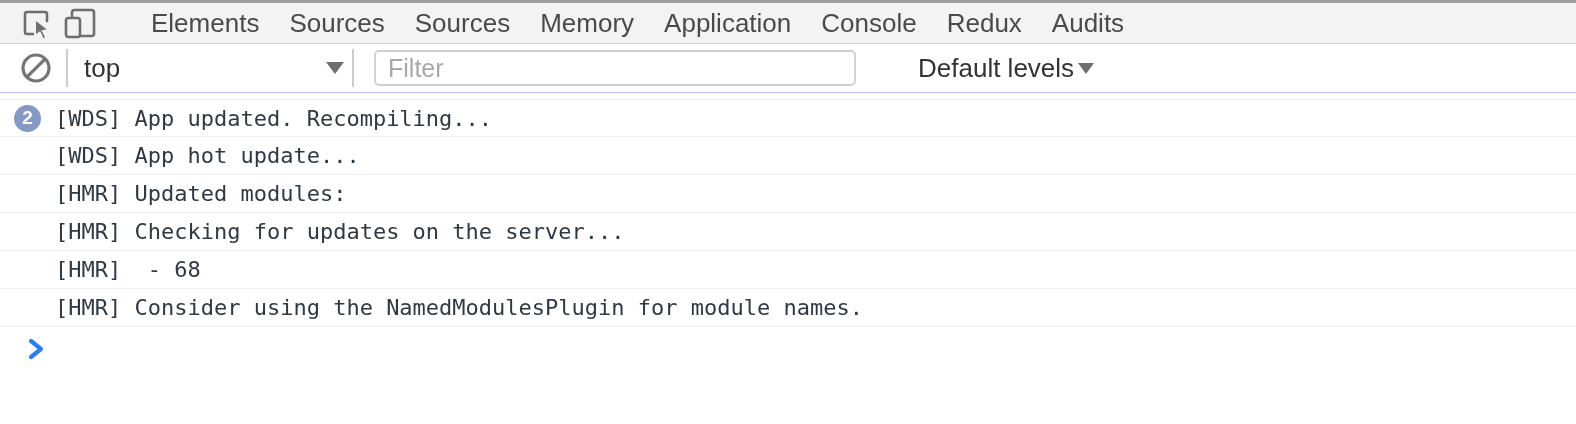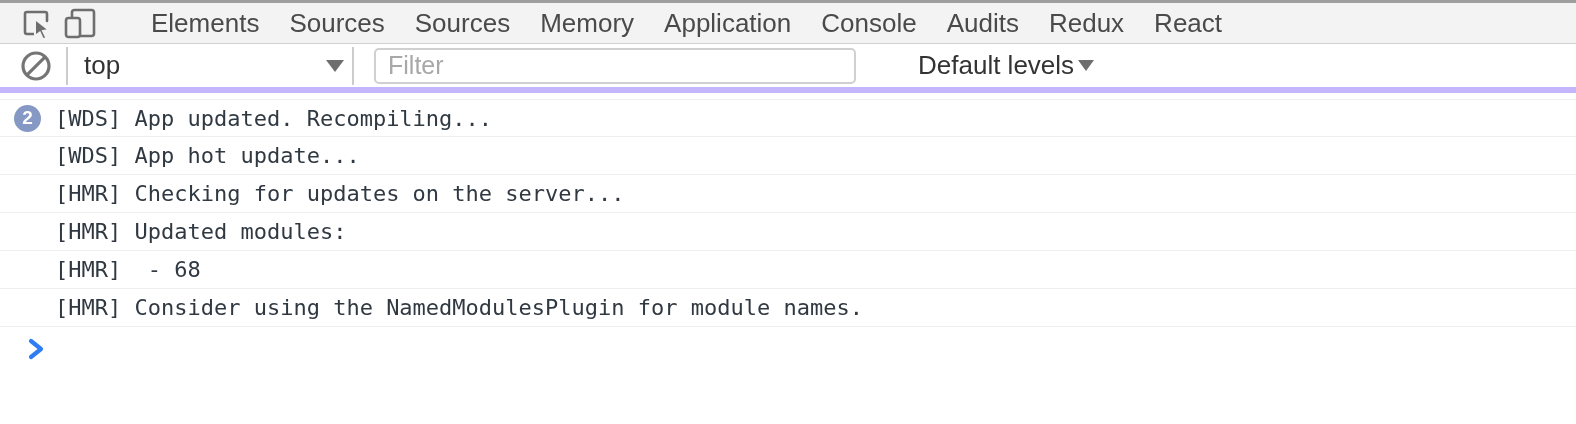--- a/index.html
+++ b/index.html
@@ -42,21 +42,21 @@
   .tab.active { color: #1b1b1b; }
   .tab.active::after {
     content: ""; position: absolute; left: 0; right: 0; bottom: 0;
     height: 4px; background: #4589f4;
   }
 
   
   .toolbar2 {
     height: 49px; flex: none;
     background: #fff;
-    border-bottom: 6px solid #c4b5fd;
+    border-bottom: 1px solid #c4b5fd;
     display: flex; align-items: center;
     padding-left: 14px;
   }
   .toolbar2 .vsep { height: 38px; margin: 0 8px; align-self: center; }
   .context-select {
     width: 268px;
     display: flex; align-items: center; justify-content: space-between;
     font-size: 26px; color: #333;
     padding-left: 8px; cursor: pointer;
   }
@@ -140,23 +140,22 @@
       </svg>
     </div>
     <div class="vsep"></div>
     <div class="tabs">
         <div class="tab">Elements</div>
         <div class="tab">Sources</div>
         <div class="tab">Sources</div>
         <div class="tab">Memory</div>
         <div class="tab">Application</div>
         <div class="tab">Console</div>
+        <div class="tab">Redux</div>
         <div class="tab">Audits</div>
-        <div class="tab">Redux</div>
-        <div class="tab">React</div>
       </div>
   </div>
 
   <div class="toolbar2">
     <div class="icon-btn">
       <svg width="34" height="34" viewBox="0 0 34 34">
         <circle cx="17" cy="17" r="13" fill="none" stroke="#757575" stroke-width="3.2"></circle>
         <line x1="7.8" y1="26.2" x2="26.2" y2="7.8" stroke="#757575" stroke-width="3.2"></line>
       </svg>
     </div>
@@ -184,27 +183,27 @@
         <div class="msg-row">
     <div class="gutter">
       
     </div>
     <span class="msg-text">[WDS] App hot update...</span>
   </div>
         <div class="msg-row">
     <div class="gutter">
       
     </div>
+    <span class="msg-text">[HMR] Updated modules:</span>
+  </div>
+        <div class="msg-row">
+    <div class="gutter">
+      
+    </div>
     <span class="msg-text">[HMR] Checking for updates on the server...</span>
-  </div>
-        <div class="msg-row">
-    <div class="gutter">
-      
-    </div>
-    <span class="msg-text">[HMR] Updated modules:</span>
   </div>
         <div class="msg-row">
     <div class="gutter">
       
     </div>
     <span class="msg-text">[HMR]  - 68</span>
   </div>
         <div class="msg-row">
     <div class="gutter">
       

